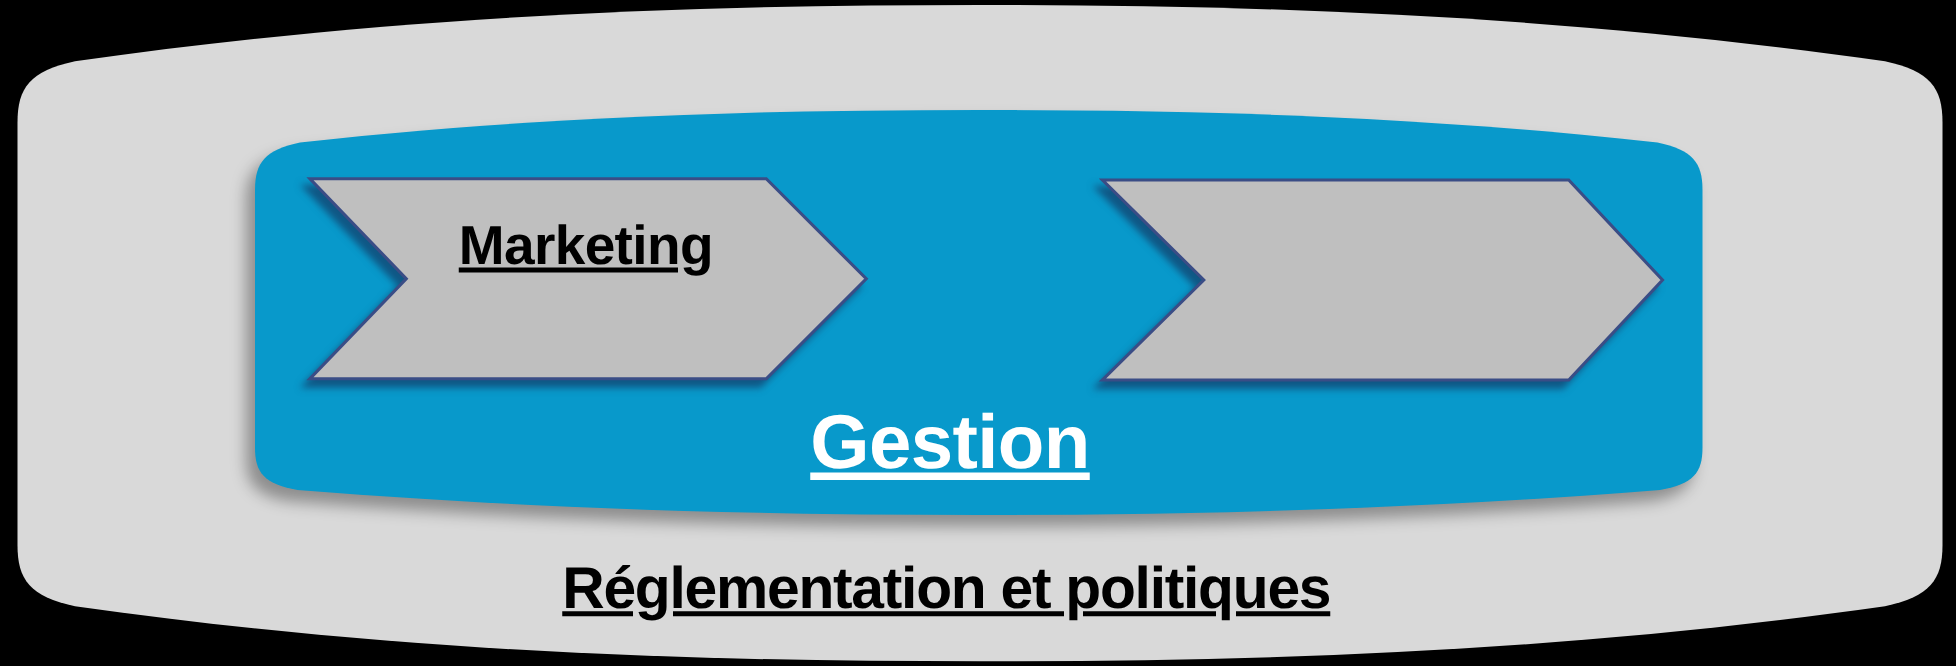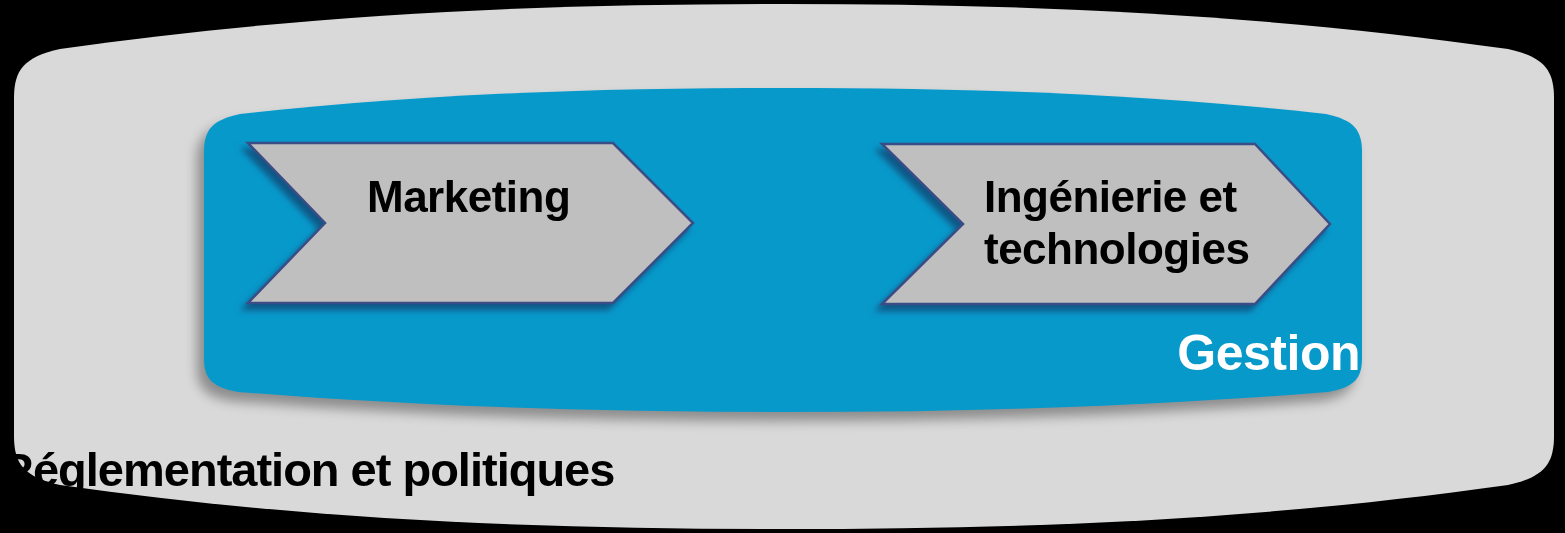--- a/index.html
+++ b/index.html
@@ -27,41 +27,43 @@
     filter: drop-shadow(-5px 6px 3px rgba(22,32,74,0.55));
     stroke-width: 2.5px;
     stroke-linejoin: miter;
   }
   .label {
     position: absolute;
     font-weight: 700;
     color: #000;
     letter-spacing: -0.5px;
     white-space: nowrap;
+    text-decoration: underline;
   }
   .arrow-label {
     font-size: 44px;
     line-height: 52px;
   }
   .arrow-label span { display: block; }
   .label-marketing { left: 367px; top: 171px; }
   .label-engineering { left: 984px; top: 171px; }
   .label-gestion {
     left: 160px;
     width: 1200px;
     top: 327px;
-    text-align: right;
-    font-size: 50px;
+    text-align: center;
+    font-size: 61px;
     line-height: 52px;
     color: #fff;
   }
   .label-reglementation {
     left: 0px;
     width: 1514px;
     top: 443px;
+    text-align: center;
     font-size: 47px;
     line-height: 54px;
     letter-spacing: -1px;
   }
 </style>
 </head>
 <body>
 
 <div class="canvas">
 
@@ -93,22 +95,18 @@
 
     <polygon class="arrow-shape" points="248,143 613,143 693,223 613,303 248,303 325,223" fill="#bfbfbf" stroke="#3a4d86"></polygon>
 
     <polygon class="arrow-shape" points="882,144 1255,144 1330,224 1255,304 882,304 963,224" fill="#bfbfbf" stroke="#3a4d86"></polygon>
   </svg>
 
   <div class="label arrow-label label-marketing">
     <span>Marketing</span>
   </div>
 
-  <div class="label arrow-label label-engineering">
-    <span>Ingénierie et</span>
-    <span>technologies</span>
-  </div>
 
   <div class="label label-gestion">Gestion</div>
 
   <div class="label label-reglementation">Réglementation et politiques</div>
 
 </div>
 
 </body></html>

